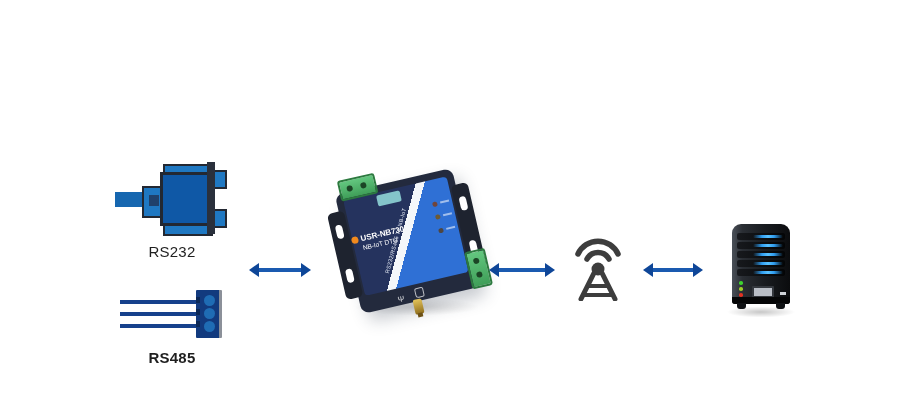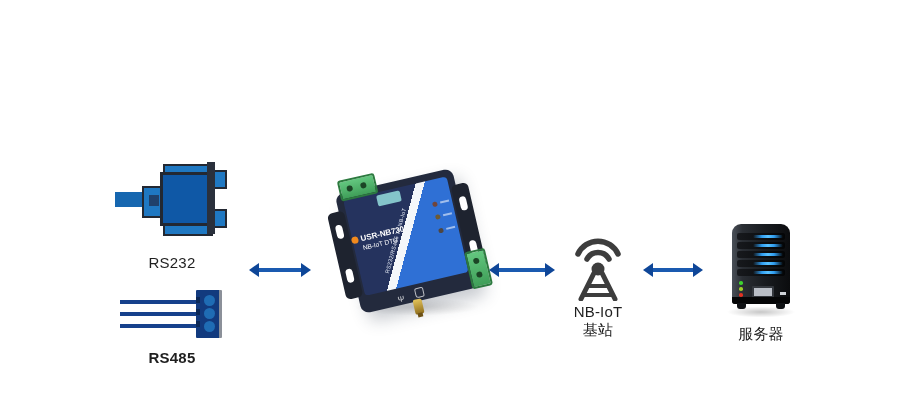--- a/index.html
+++ b/index.html
@@ -92,21 +92,21 @@
     <div class="abs step-top"></div>
     <div class="abs step-bot"></div>
     <div class="abs hood">
       <div class="abs hood-inner"></div>
     </div>
     <div class="abs body"></div>
     <div class="abs flange"></div>
     <div class="abs tab-tr"></div>
     <div class="abs tab-br"></div>
   </div>
-  <div class="node-label" style="left:112px;top:254px;width:120px;text-align:center;">RS232</div>
+  <div class="node-label" style="left:112px;top:243px;width:120px;text-align:center;">RS232</div>
 
   <div class="abs rs485">
     <div class="abs wire" style="top:10px;"></div>
     <div class="abs wire" style="top:22px;"></div>
     <div class="abs wire" style="top:34px;"></div>
     <div class="abs block">
       <div class="notch" style="top:7px;"></div>
         <div class="notch" style="top:19px;"></div>
         <div class="notch" style="top:31px;"></div>
       <div class="pin" style="top:5px;"></div>
@@ -163,24 +163,20 @@
     <g fill="none" stroke="#3d3d3d" stroke-linecap="round">
       <path d="M 11 21 A 22 22 0 0 1 51 21" stroke-width="5.5"></path>
       <path d="M 20 26 A 12.5 12.5 0 0 1 42 26" stroke-width="5.5"></path>
       <path d="M 27 40 L 14 66" stroke-width="5"></path>
       <path d="M 35 40 L 48 66" stroke-width="5"></path>
       <path d="M 22 53 L 40 53" stroke-width="4"></path>
       <path d="M 17.5 62 L 44.5 62" stroke-width="4"></path>
     </g>
     <circle cx="31" cy="36" r="6.5" fill="#3d3d3d"></circle>
   </svg>
-  <div class="node-label" style="left:558px;top:303px;width:80px;line-height:18px;">
-    <div>NB-IoT</div>
-    <div>基站</div>
-  </div>
 
   <div class="arrow" style="left:653px;top:268px;width:40px;"></div>
 
   <div class="abs server">
     <div class="abs server-shadow"></div>
     <div class="abs server-body">
       <div class="bay" style="top:9px;">
           <div class="glow"></div>
         </div>
       <div class="bay" style="top:18px;">
@@ -197,15 +193,14 @@
         </div>
       <div class="abs sled" style="top:57px;background:#3ed32e;"></div>
       <div class="abs sled" style="top:63px;background:#9ccf2a;"></div>
       <div class="abs sled" style="top:69px;background:#e23222;"></div>
       <div class="abs display"></div>
       <div class="abs badge"></div>
     </div>
     <div class="abs foot" style="left:8px;"></div>
     <div class="abs foot" style="right:8px;"></div>
   </div>
-  <div class="node-label" style="left:721px;top:325px;width:80px;">服务器</div>
 
 </div>
 
 </body></html>

